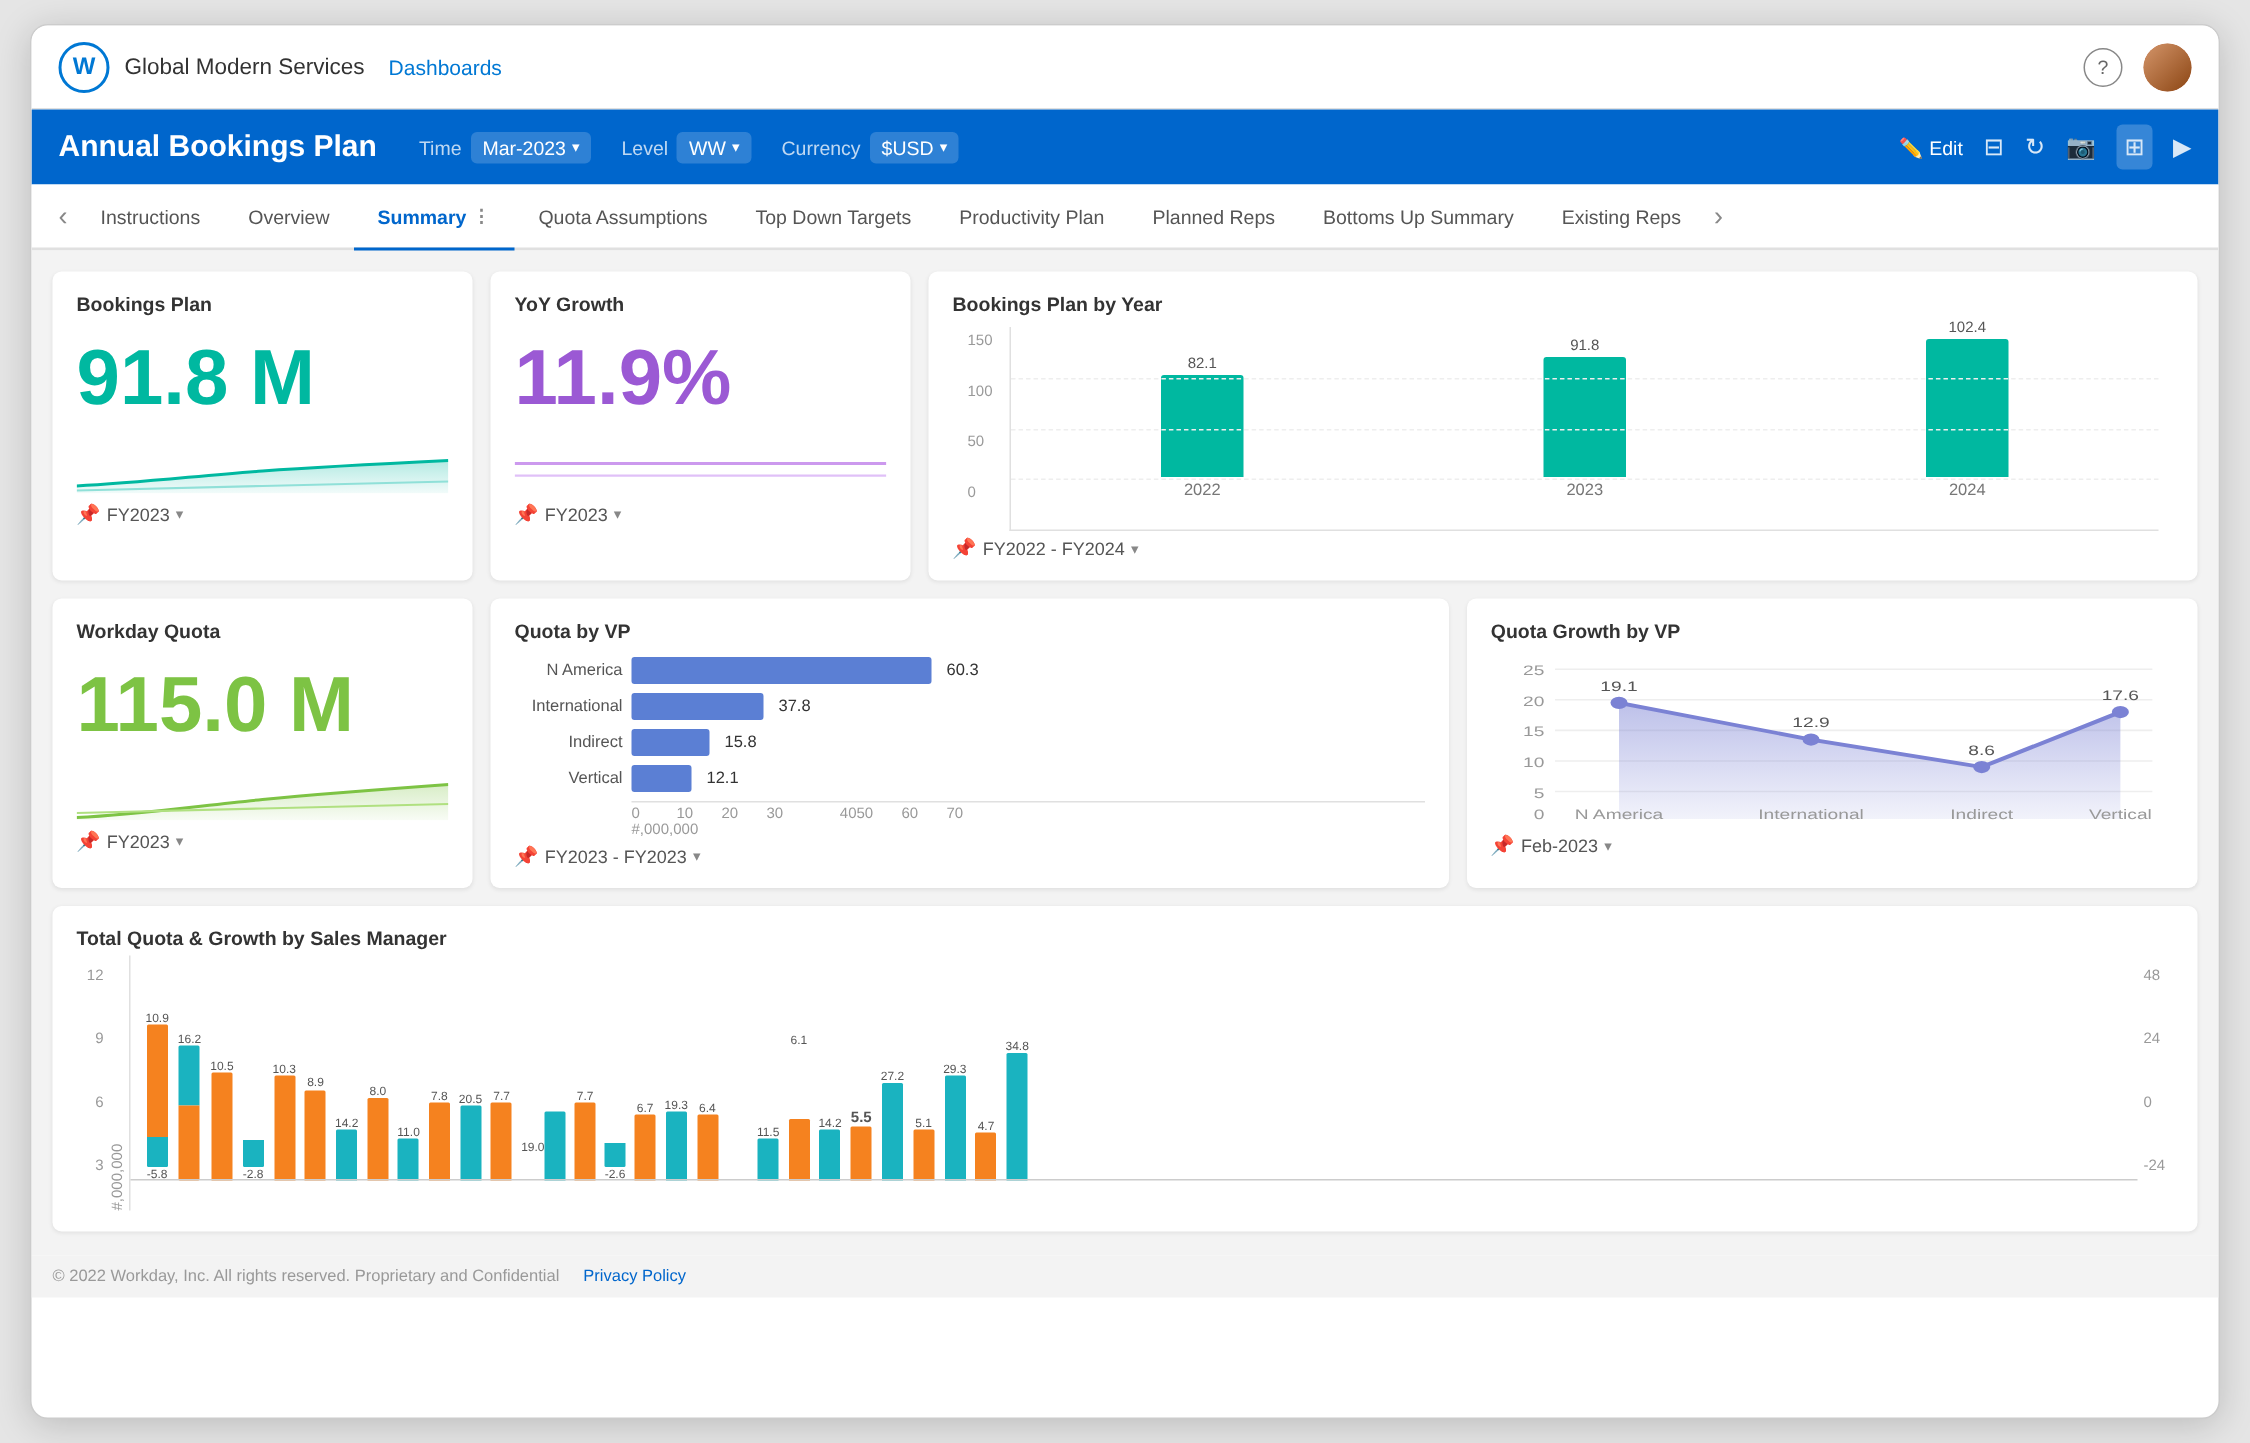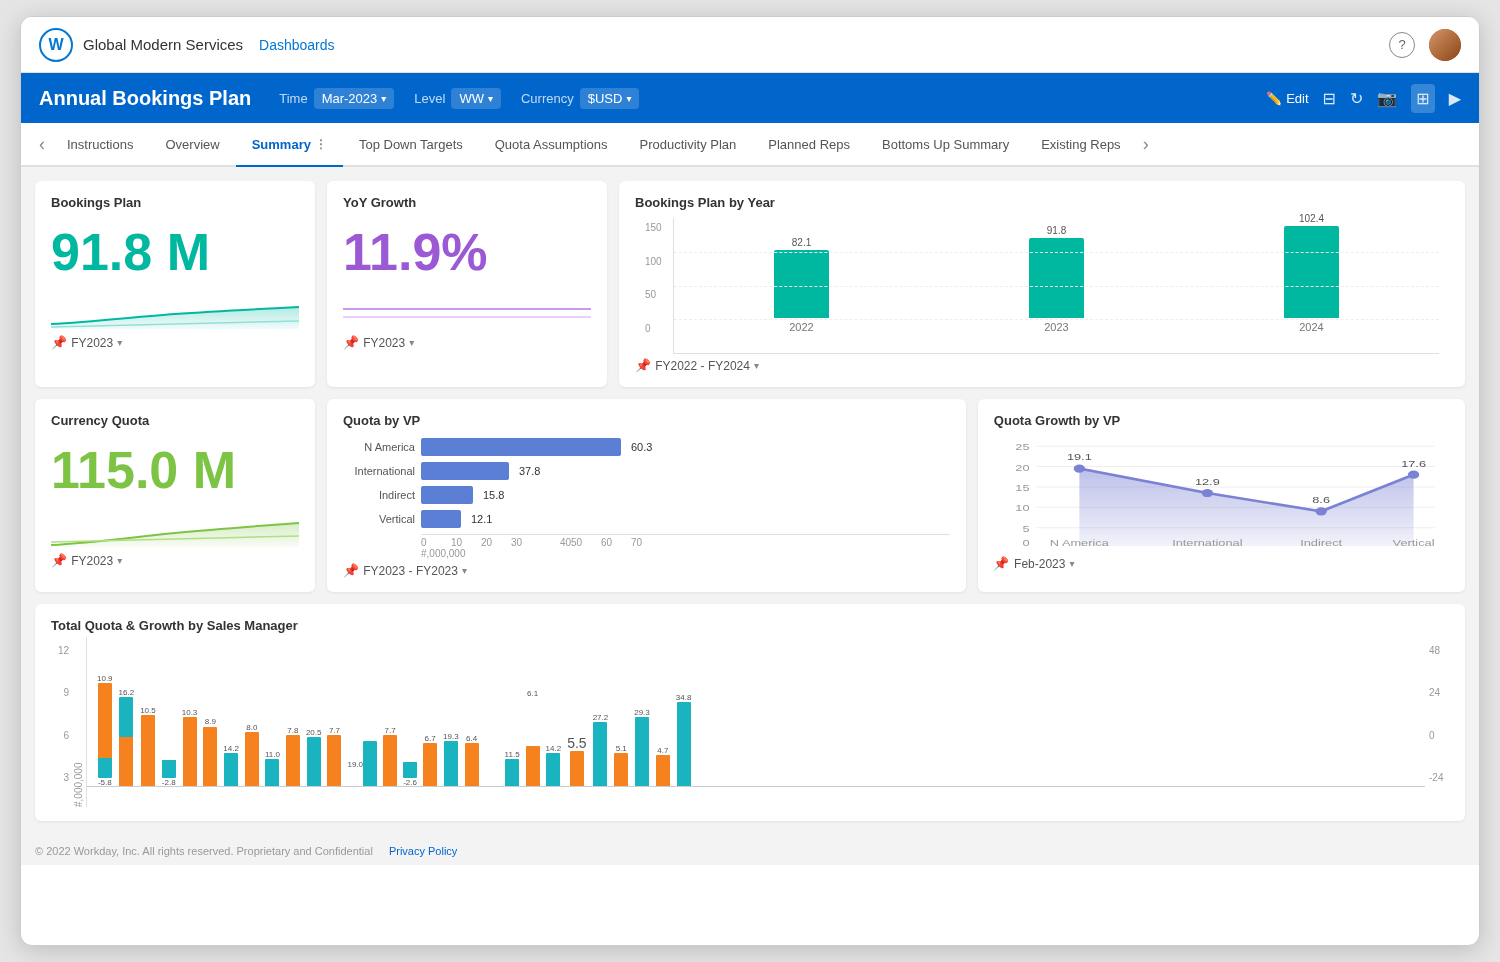--- a/index.html
+++ b/index.html
@@ -129,24 +129,24 @@
         <span>Instructions</span>
       </div>
     <div class="tab">
         <span>Overview</span>
       </div>
     <div class="tab active">
       <span>Summary</span>
       <span class="tab-menu">⋮</span>
     </div>
     <div class="tab">
+        <span>Quota Assumptions</span>
+      </div>
+    <div class="tab">
         <span>Top Down Targets</span>
-      </div>
-    <div class="tab">
-        <span>Quota Assumptions</span>
       </div>
     <div class="tab">
         <span>Productivity Plan</span>
       </div>
     <div class="tab">
         <span>Planned Reps</span>
       </div>
     <div class="tab">
         <span>Bottoms Up Summary</span>
       </div>
@@ -243,21 +243,21 @@
           <span class="filter-badge-icon">📌</span>
           <span>FY2022 - FY2024</span>
           <span class="filter-badge-chevron">▾</span>
         </div>
       </div>
     </div>
 
     <div class="cards-row">
 
       <div class="card card-small">
-        <div class="card-title">Currency Quota</div>
+        <div class="card-title">Workday Quota</div>
         <div class="big-number-green">115.0 M</div>
         <div class="mini-chart-line">
           <svg viewBox="0 0 240 40" preserveAspectRatio="none">
             <defs>
               <linearGradient id="greenGrad" x1="0" y1="0" x2="0" y2="1">
                 <stop offset="0%" stop-color="#7dc344" stop-opacity="0.3"></stop>
                 <stop offset="100%" stop-color="#7dc344" stop-opacity="0.05"></stop>
               </linearGradient>
             </defs>
             <path d="M0,38 C40,36 80,30 120,26 C160,22 200,19 240,16" stroke="#7dc344" stroke-width="2" fill="none"></path>
@@ -476,21 +476,21 @@
           <div style="display:flex; flex-direction:column; align-items:center;gap:48px;">
             <span style="font-size:8px; color:#555;">6.1</span>
             <div style="width:14px; height:41px; background:#f5821f; border-radius:1px 1px 0 0;"></div>
           </div>
           <div style="display:flex; flex-direction:column; align-items:center;">
             <span style="font-size:8px; color:#555;">14.2</span>
             <div style="width:14px; height:34px; background:#1ab3c0; border-radius:1px 1px 0 0;"></div>
           </div>
 
           <div style="display:flex; flex-direction:column; align-items:center;">
-            <span style="font-size:14px; color:#555;">5.5</span>
+            <span style="font-size:10px; color:#555;font-weight:bold;">5.5</span>
             <div style="width:14px; height:36px; background:#f5821f; border-radius:1px 1px 0 0;"></div>
           </div>
           <div style="display:flex; flex-direction:column; align-items:center;">
             <span style="font-size:8px; color:#555;">27.2</span>
             <div style="width:14px; height:65px; background:#1ab3c0; border-radius:1px 1px 0 0;"></div>
           </div>
 
           <div style="display:flex; flex-direction:column; align-items:center;">
             <span style="font-size:8px; color:#555;">5.1</span>
             <div style="width:14px; height:34px; background:#f5821f; border-radius:1px 1px 0 0;"></div>

